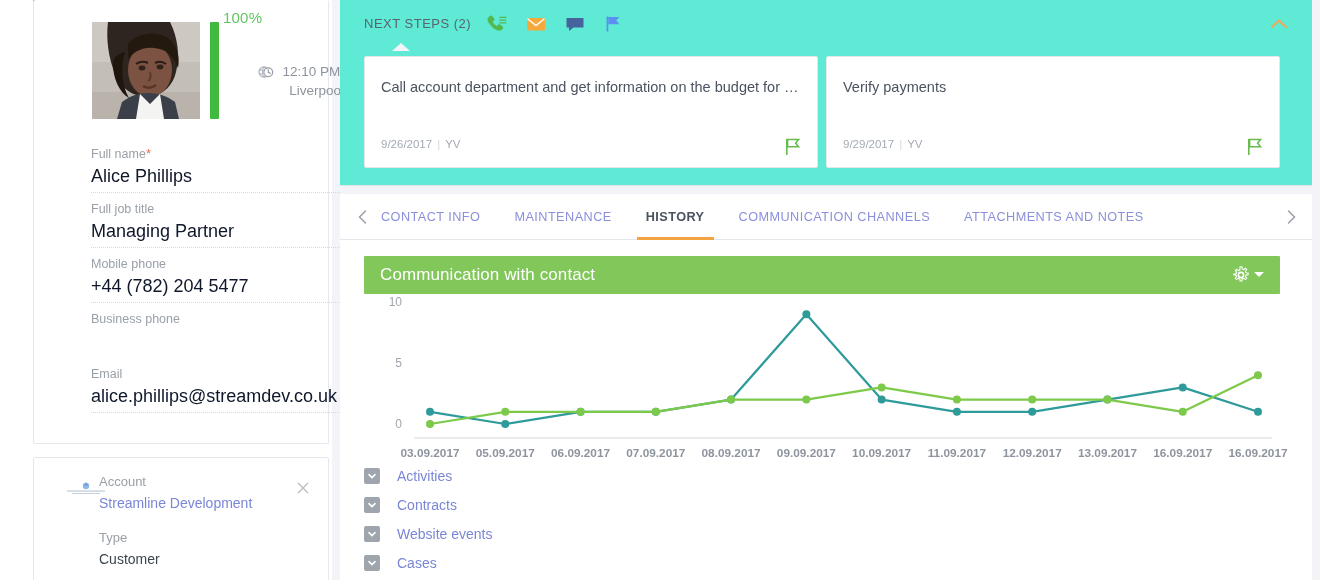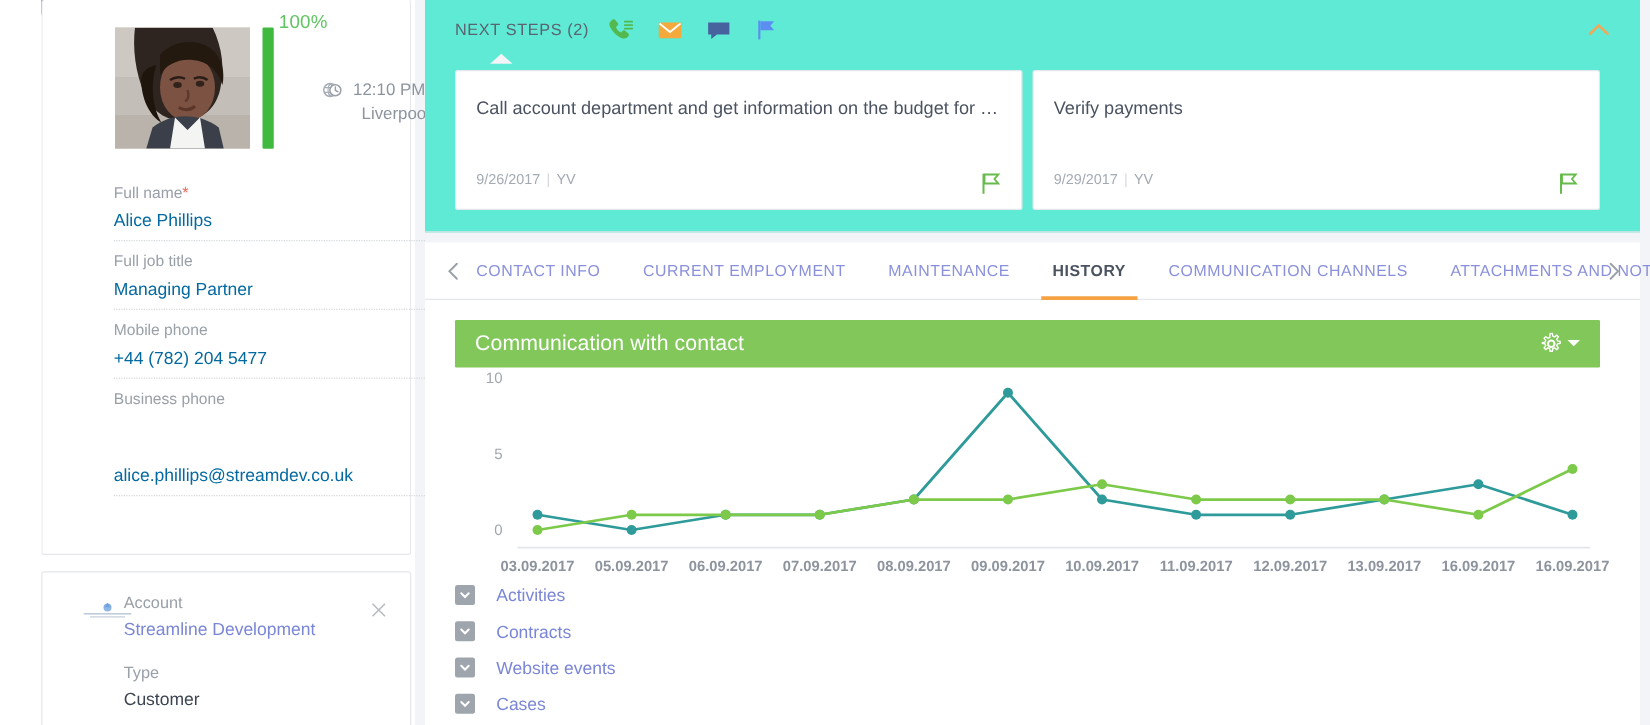--- a/index.html
+++ b/index.html
@@ -46,21 +46,21 @@
   }
   #localtime {
     position:absolute; left:200px; top:62px; width:110px; text-align:right;
     font-size:13.5px; color:#8d949e; line-height:19px;
   }
   #clock-icon { position:absolute; left:224px; top:64px; }
 
   .field { position:absolute; left:57px; width:249px; }
   .field .flabel { font-size:12.5px; color:#9aa0a8; line-height:16px; }
   .field .fvalue {
-    font-size:14px; color:#0369a1; line-height:22px; padding-top:3px;
+    font-size:18px; color:#0f172a; line-height:22px; padding-top:3px;
     border-bottom:1px dotted #d6dade; padding-bottom:5px;
   }
   .req { color:#ee6a5a; font-size:13px; }
 
   #acct-logo { position:absolute; left:63px; top:481px; width:46px; height:16px; }
   .acct-line { position:absolute; left:99px; }
   #acct-label { top:474px; font-size:13px; color:#9aa0a8; }
   #acct-value { top:495px; font-size:14px; color:#7a86d6; }
   #type-label { top:530px; font-size:13px; color:#9aa0a8; }
   #type-value { top:551px; font-size:14px; color:#3c4450; }
@@ -223,20 +223,21 @@
         <div class="fvalue">Managing Partner</div>
       </div>
       <div class="field" id="field-2" style="top:256px">
         <div class="flabel">Mobile phone</div>
         <div class="fvalue">+44 (782) 204 5477</div>
       </div>
       <div class="field" id="field-3" style="top:311px">
         <div class="flabel">Business phone</div>
       </div>
       <div class="field" id="field-4" style="top:366px">
+        <div class="flabel">Email</div>
         <div class="fvalue">alice.phillips@streamdev.co.uk</div>
       </div>
     </div>
 
     <div class="panel-card" id="account-card">
     </div>
     <div id="acct-logo">
       <svg width="46" height="16" viewBox="0 0 46 16">
         <circle cx="23" cy="5" r="3.2" fill="#8fb7e8"></circle>
         <path d="M23 1.2 l2.6 3.6 h-5.2z" fill="#6fa3e0"></path>
@@ -322,23 +323,20 @@
 
     <div id="tabs-bar">
       <div id="tab-prev">
         <svg width="18" height="18" viewBox="0 0 18 18">
             <path d="M11.5 3 L5.5 9 L11.5 15" fill="none" stroke="#9aa0a8" stroke-width="1.5" stroke-linecap="round"></path>
           </svg>
       </div>
       <div id="tabs">
           <div class="tab">
             <span>CONTACT INFO</span>
-          </div>
-          <div class="tab">
-            <span>CURRENT EMPLOYMENT</span>
           </div>
           <div class="tab">
             <span>MAINTENANCE</span>
           </div>
           <div class="tab active">
             <span>HISTORY</span>
           </div>
           <div class="tab">
             <span>COMMUNICATION CHANNELS</span>
           </div>

